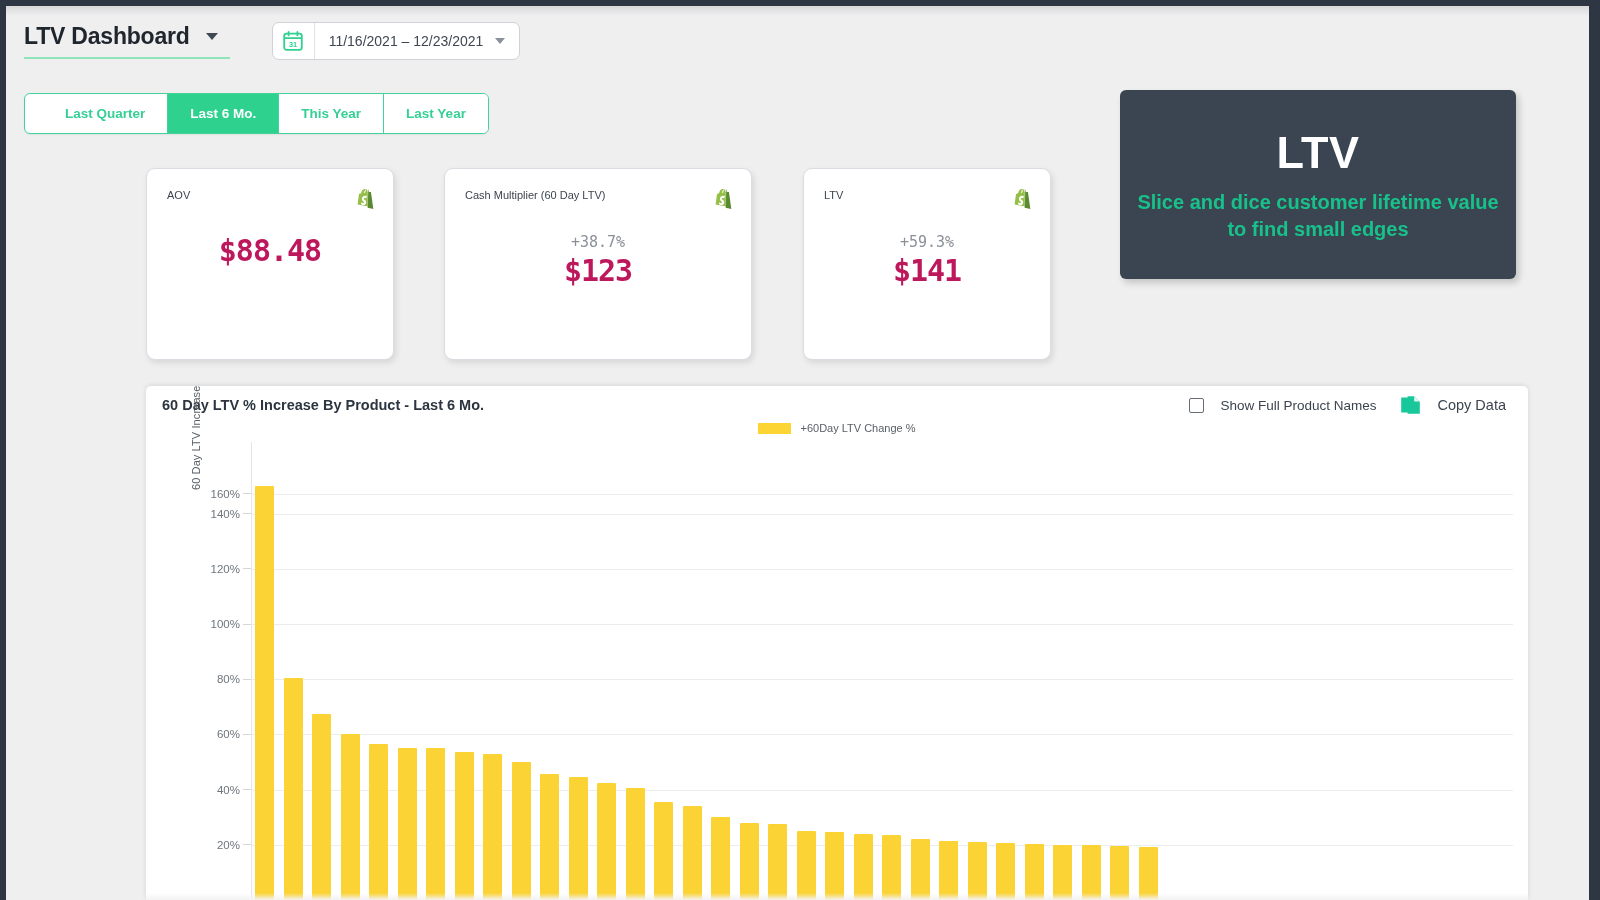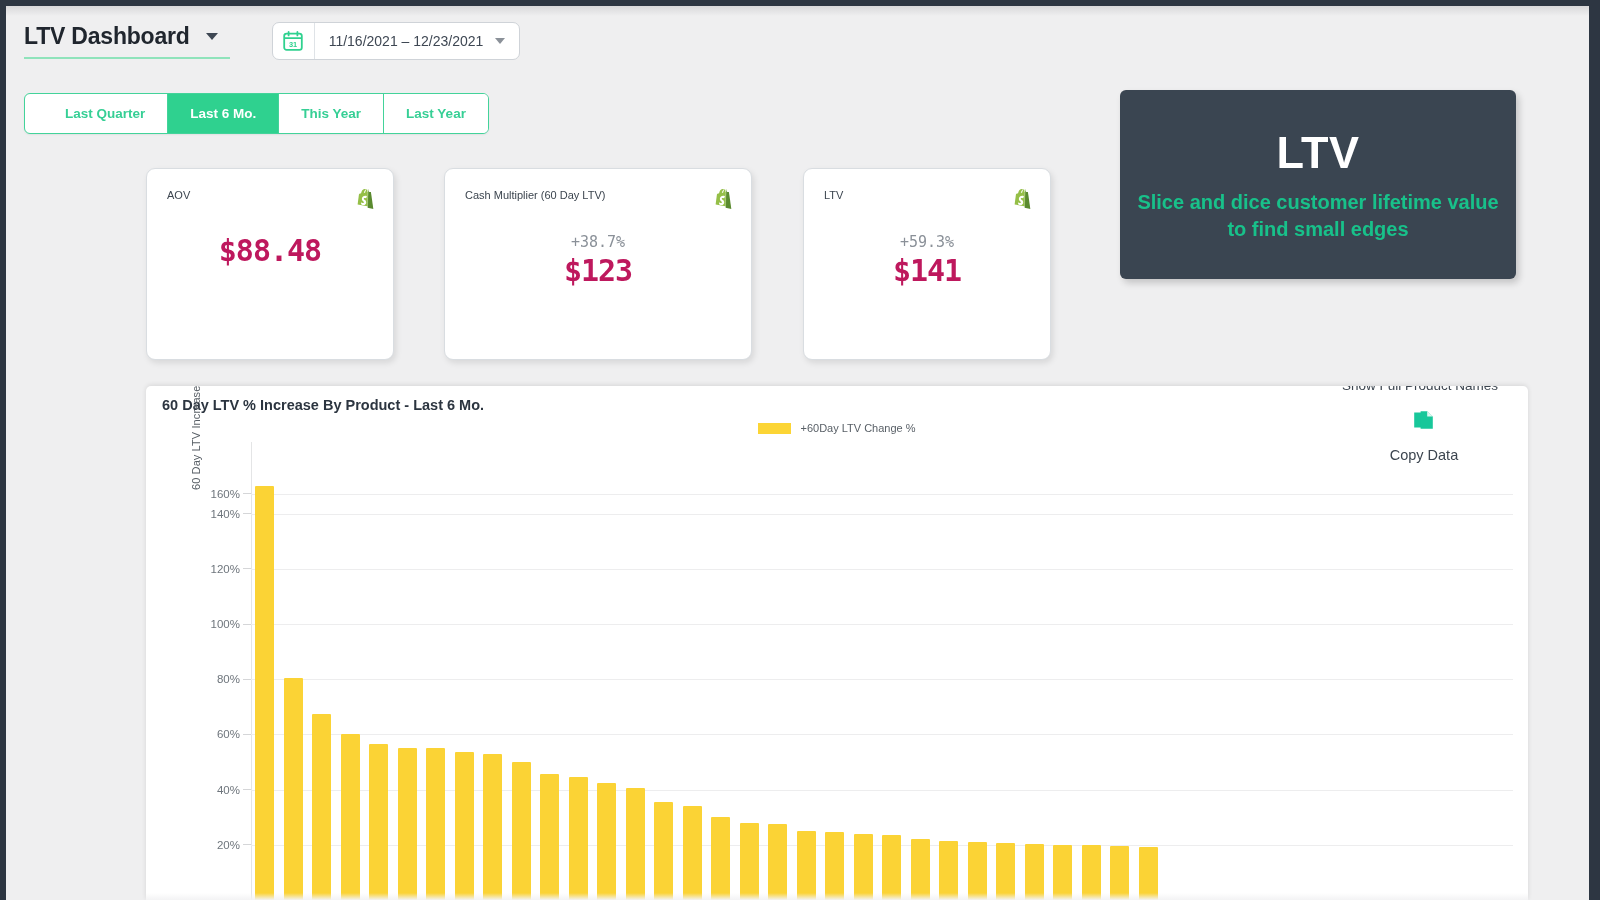--- a/index.html
+++ b/index.html
@@ -161,21 +161,21 @@
   .chart-head {
     position: relative; height: 38px;
     display: flex; align-items: center;
     padding: 0 22px 0 16px;
   }
   .chart-title {
     font-size: 14.5px; font-weight: bold; color: #2c3540;
   }
   .chart-actions {
     margin-left: auto;
-    display: flex; align-items: center; gap: 16px; flex-direction: column;
+    display: flex; align-items: center; gap: 16px;
   }
   .checkbox {
     width: 15px; height: 15px;
     border: 1.6px solid #666d75;
     border-radius: 2px;
     background: #fff;
     cursor: pointer;
   }
   .cb-label { font-size: 13.5px; color: #3c454f; margin-right: 8px; }
   .copy-icon { width: 21px; height: 22px; }

